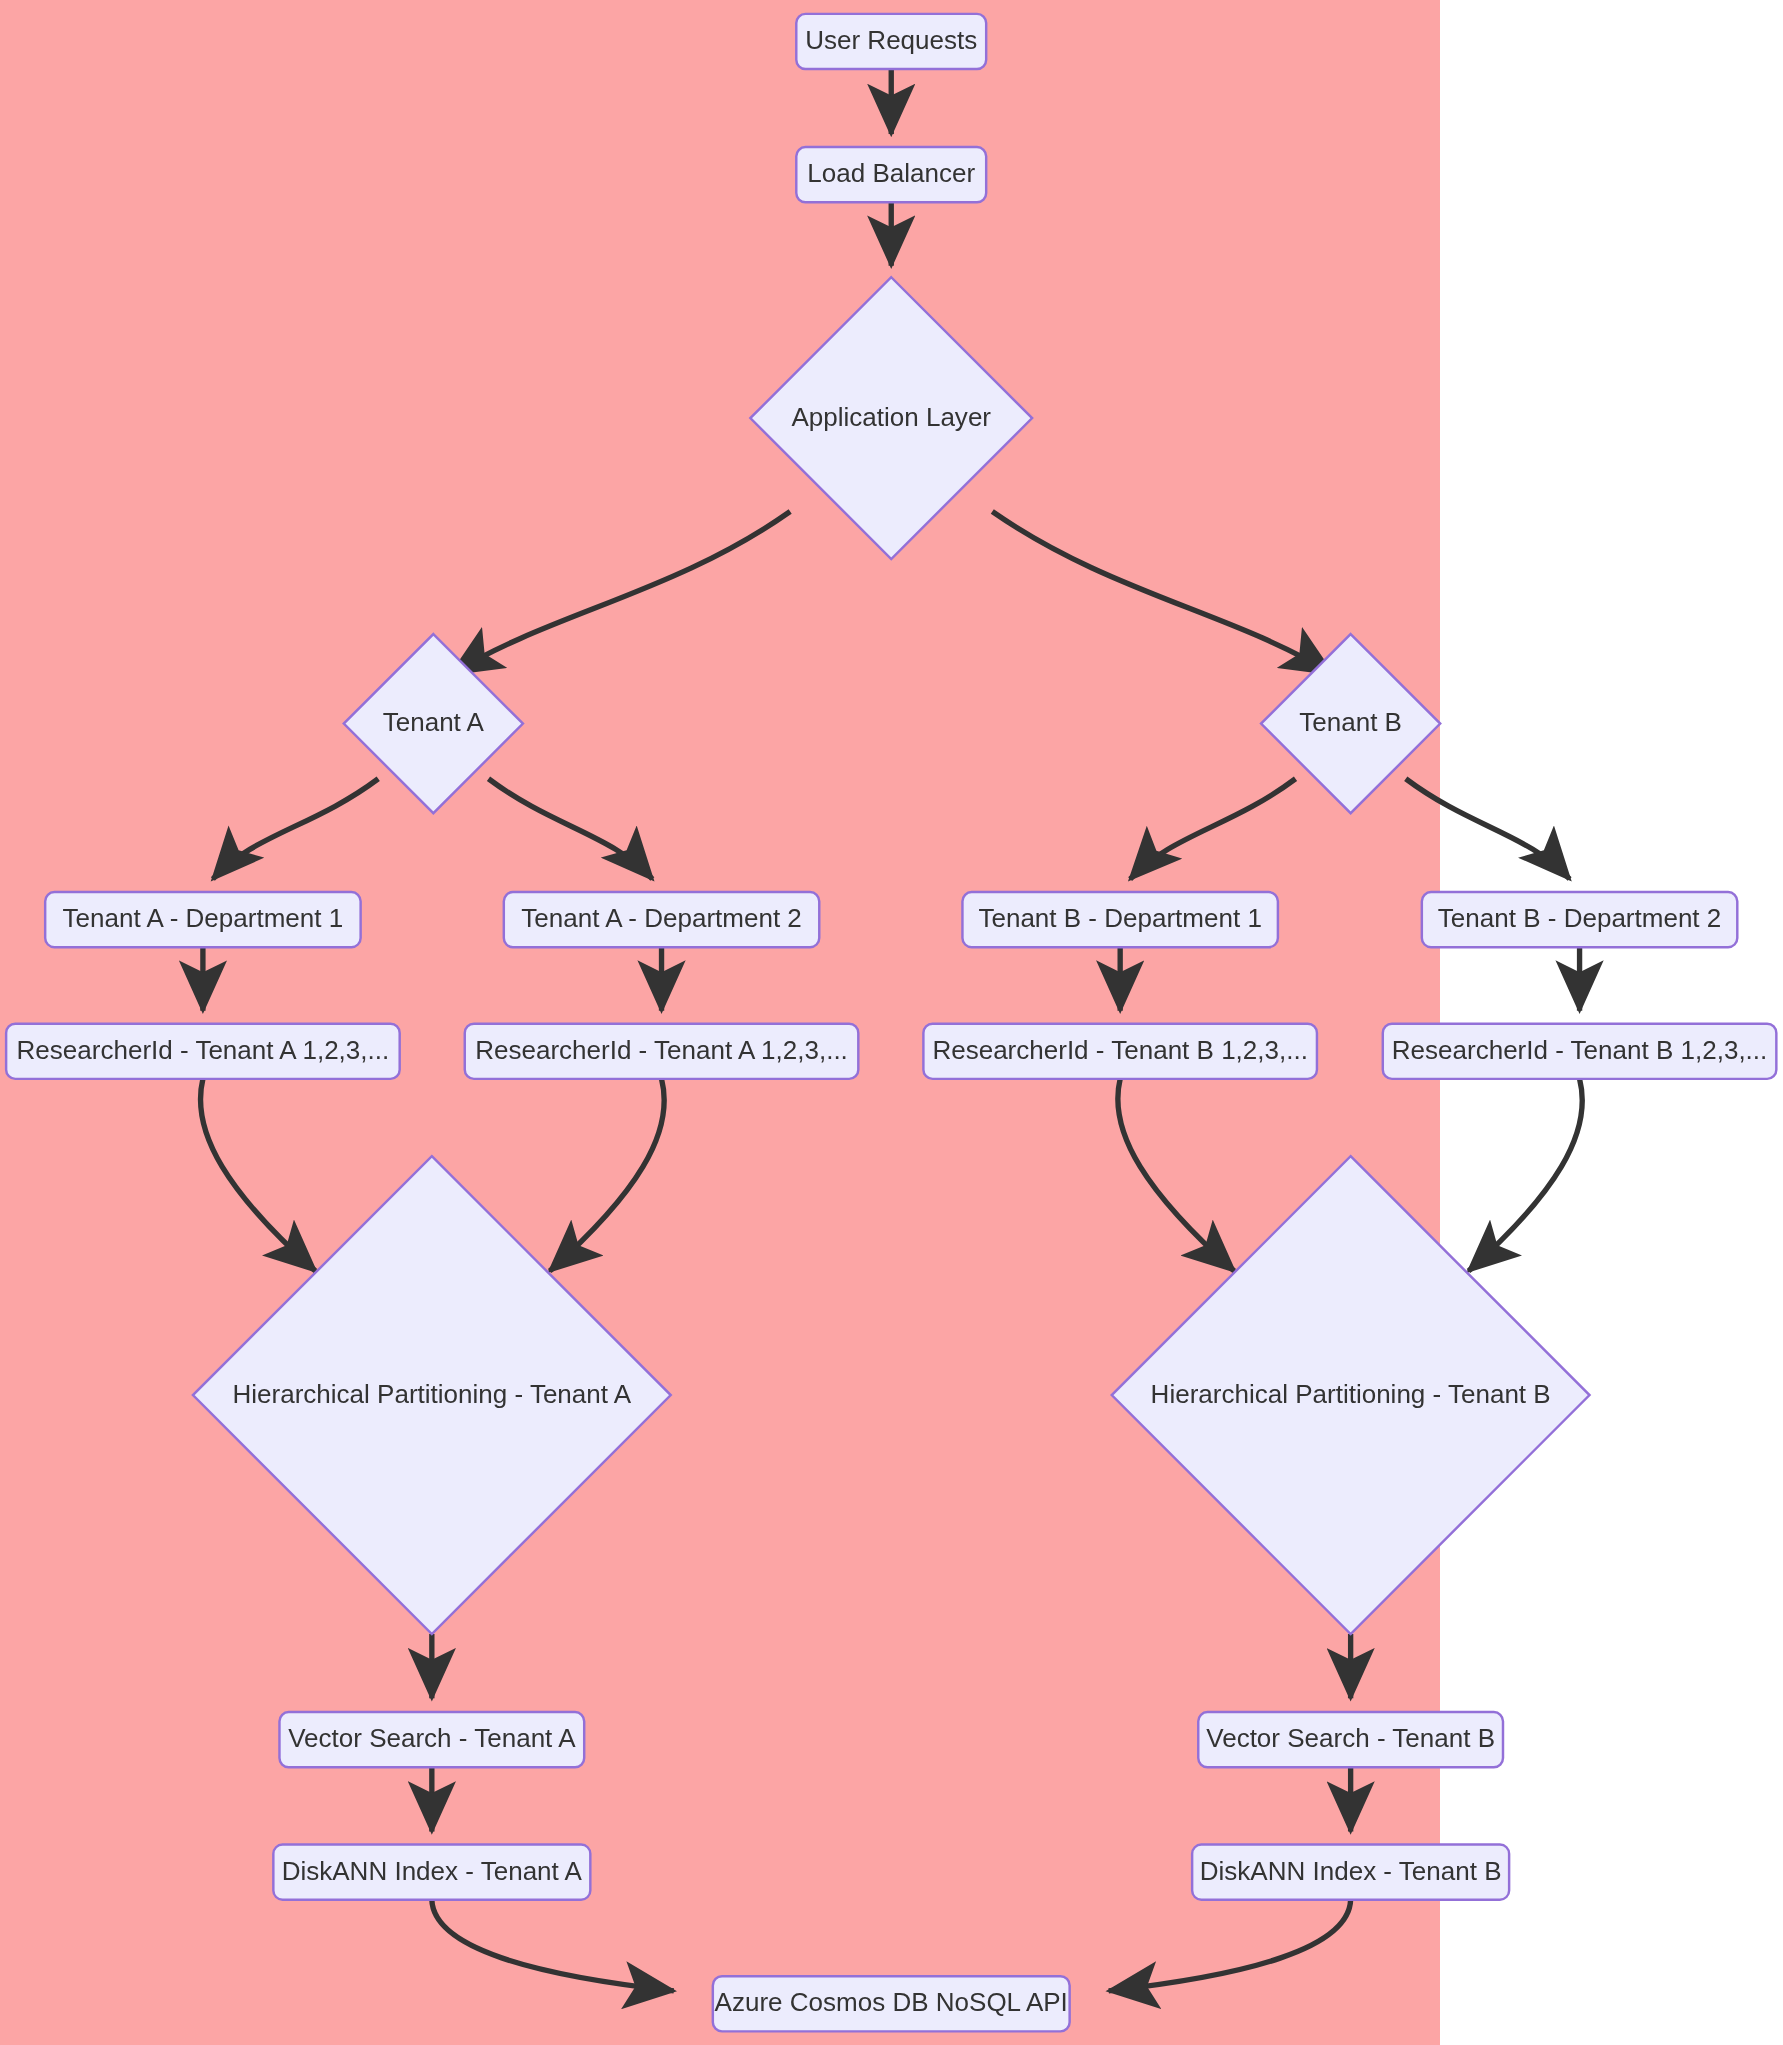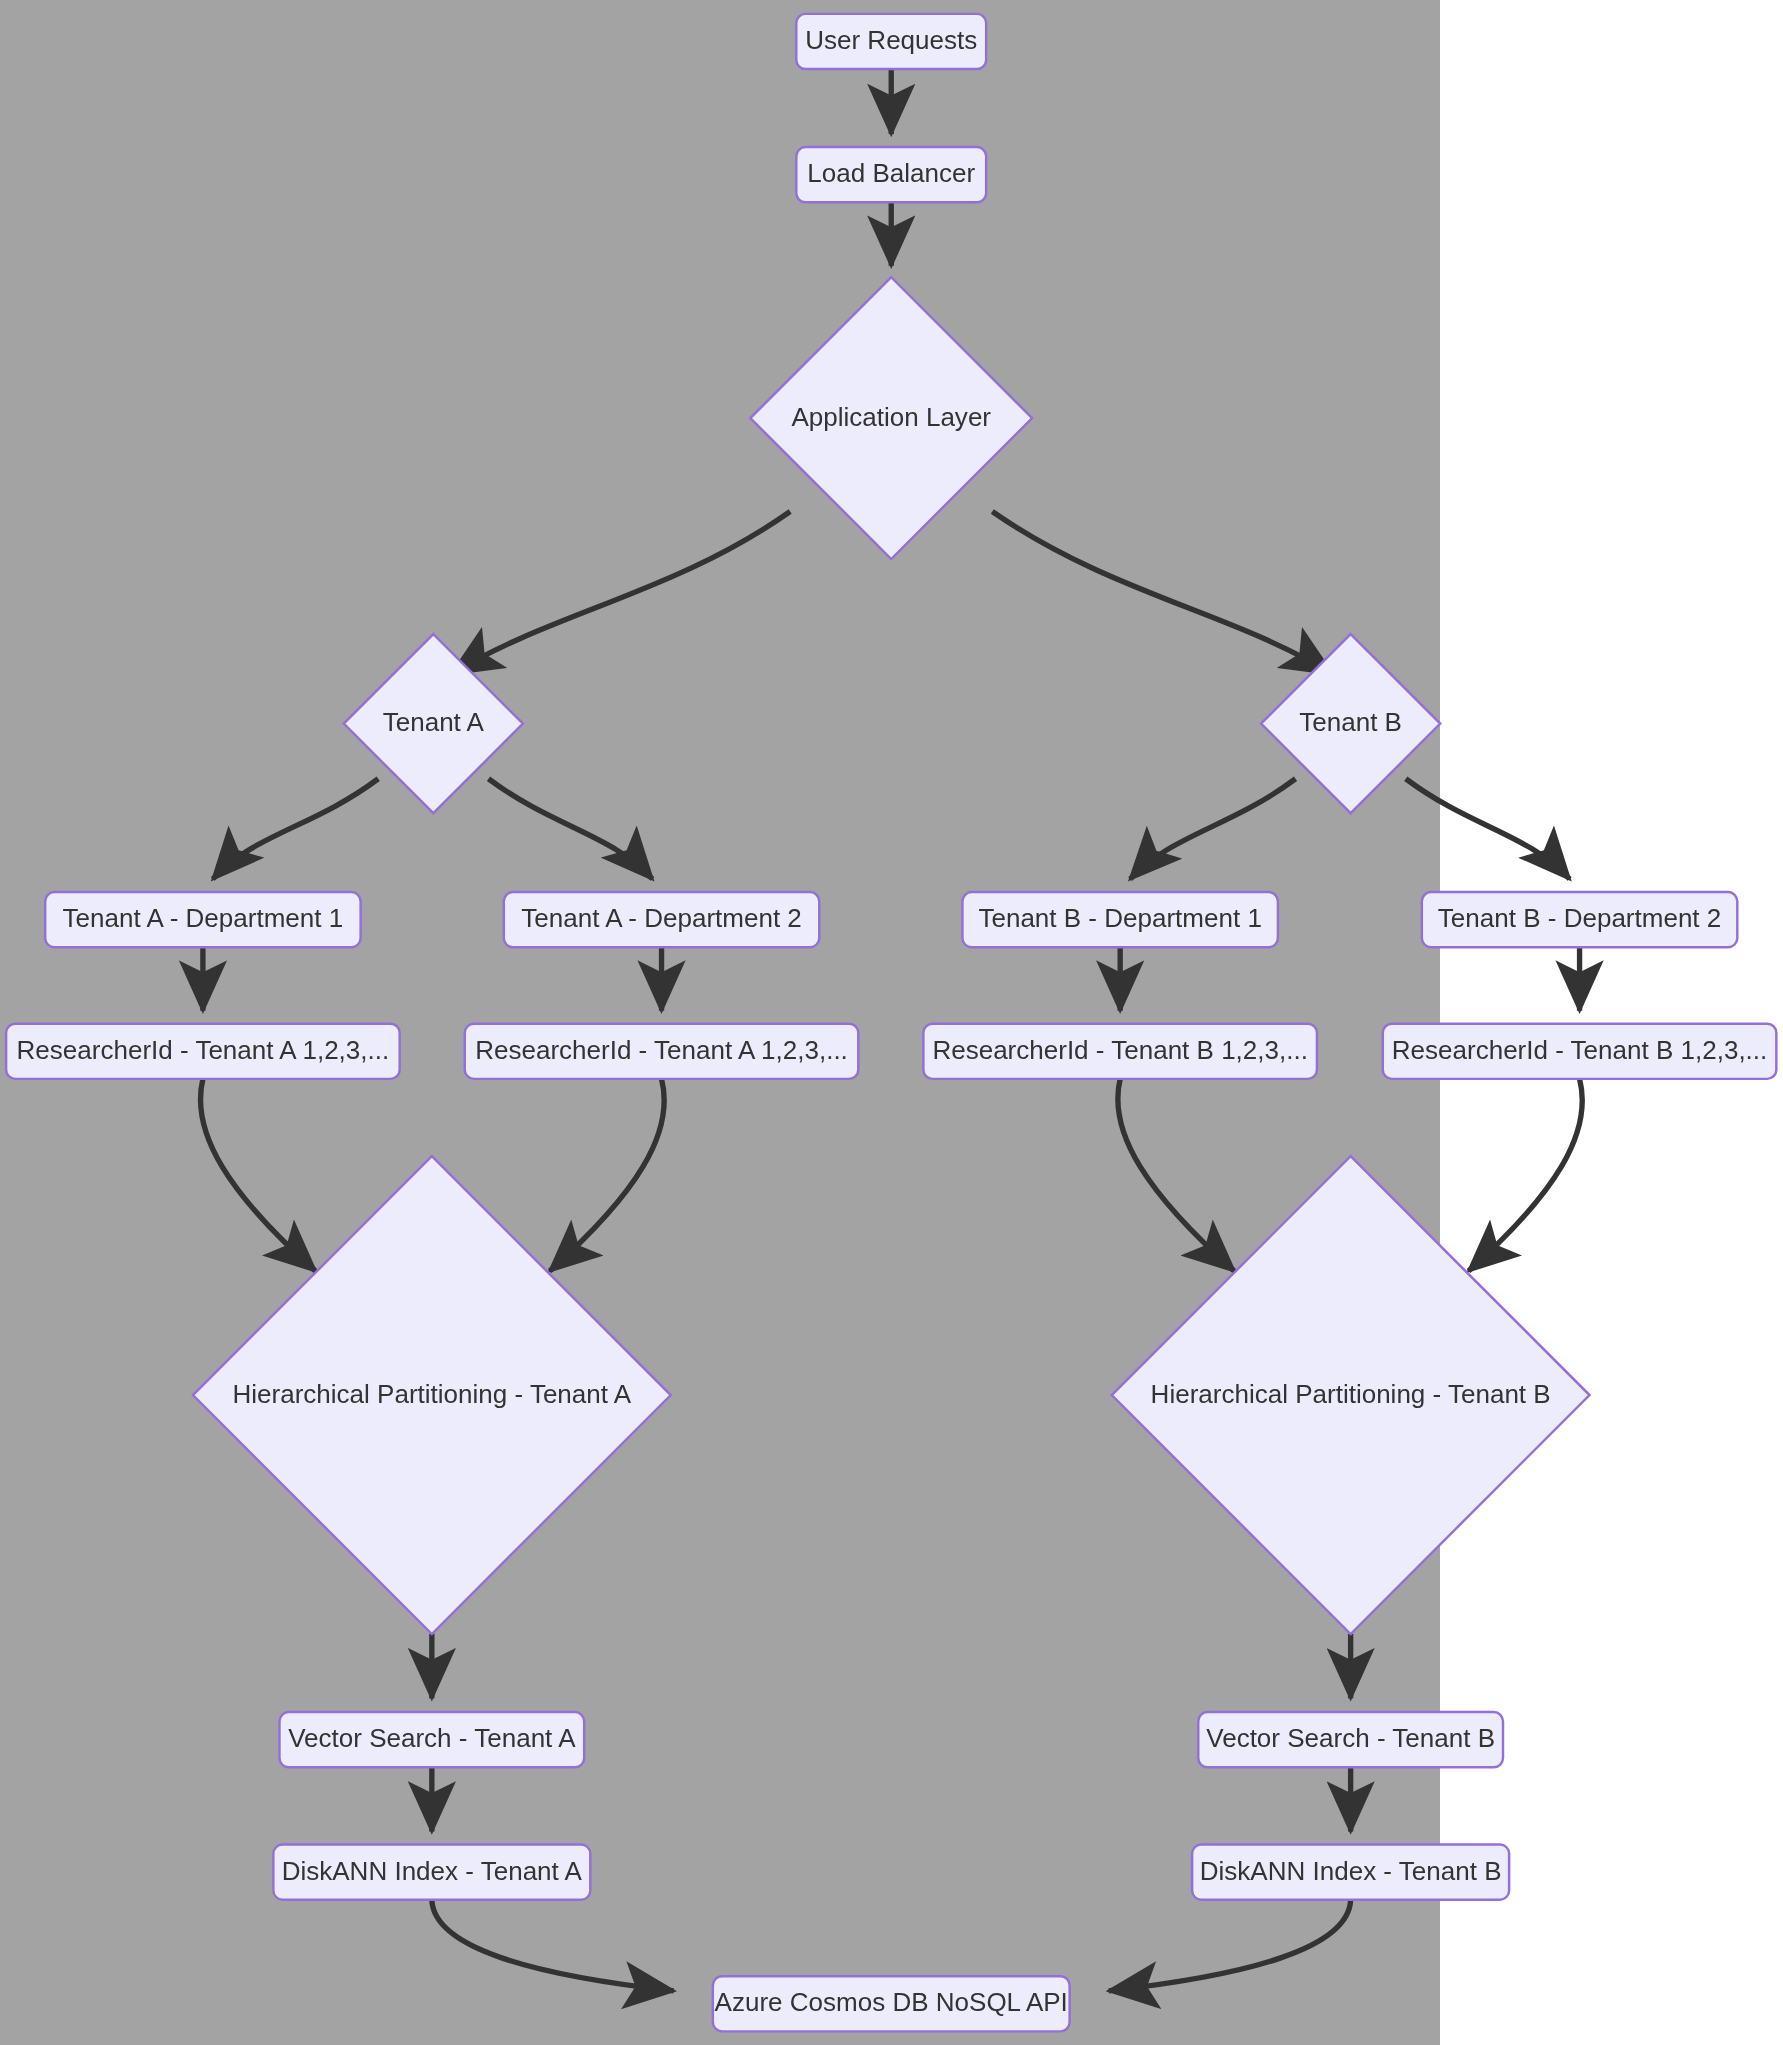--- a/index.html
+++ b/index.html
@@ -11,21 +11,21 @@
   body {
     width: 1784px;
     height: 2046px;
     overflow: hidden;
     font-family: "Liberation Sans", "DejaVu Sans", sans-serif;
   }
   #diagram-root {
     position: relative;
     width: 1440px;
     height: 2046px;
-    background: #a3a3a3;
+    background: #fca5a5;
   }
   svg#flowchart {
     display: block;
     width: 1784px;
     height: 2046px;
   }
   .node-shape {
     fill: #ececfd;
     stroke: #9370d8;
     stroke-width: 3.2;

